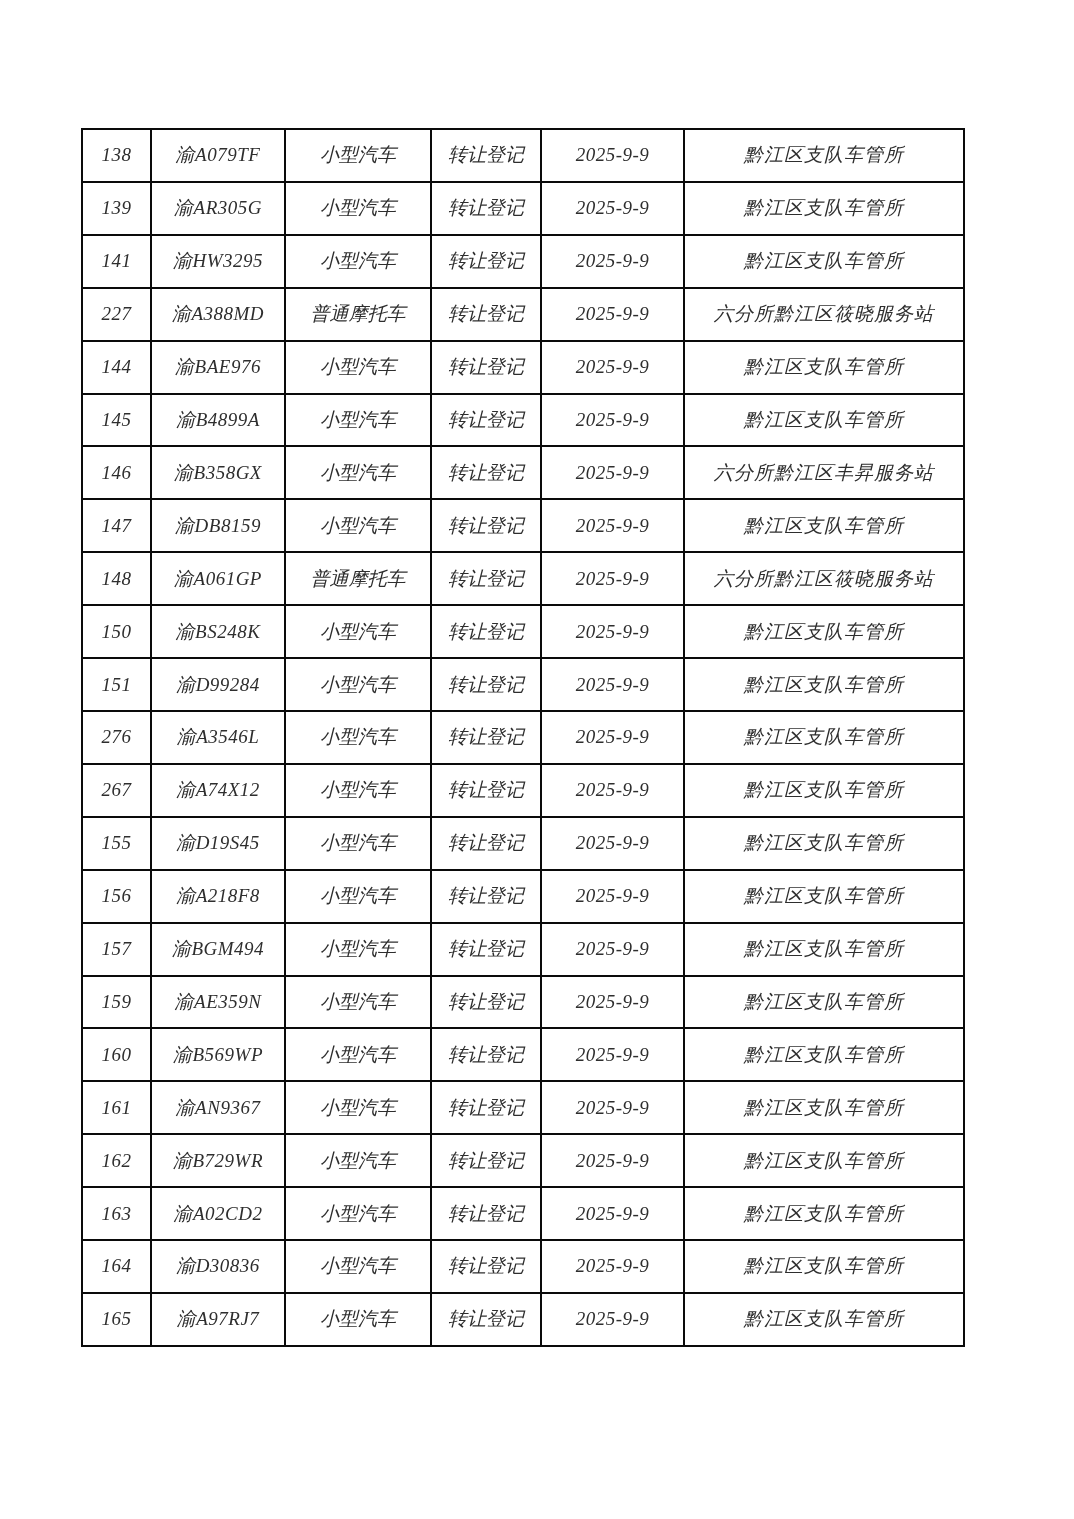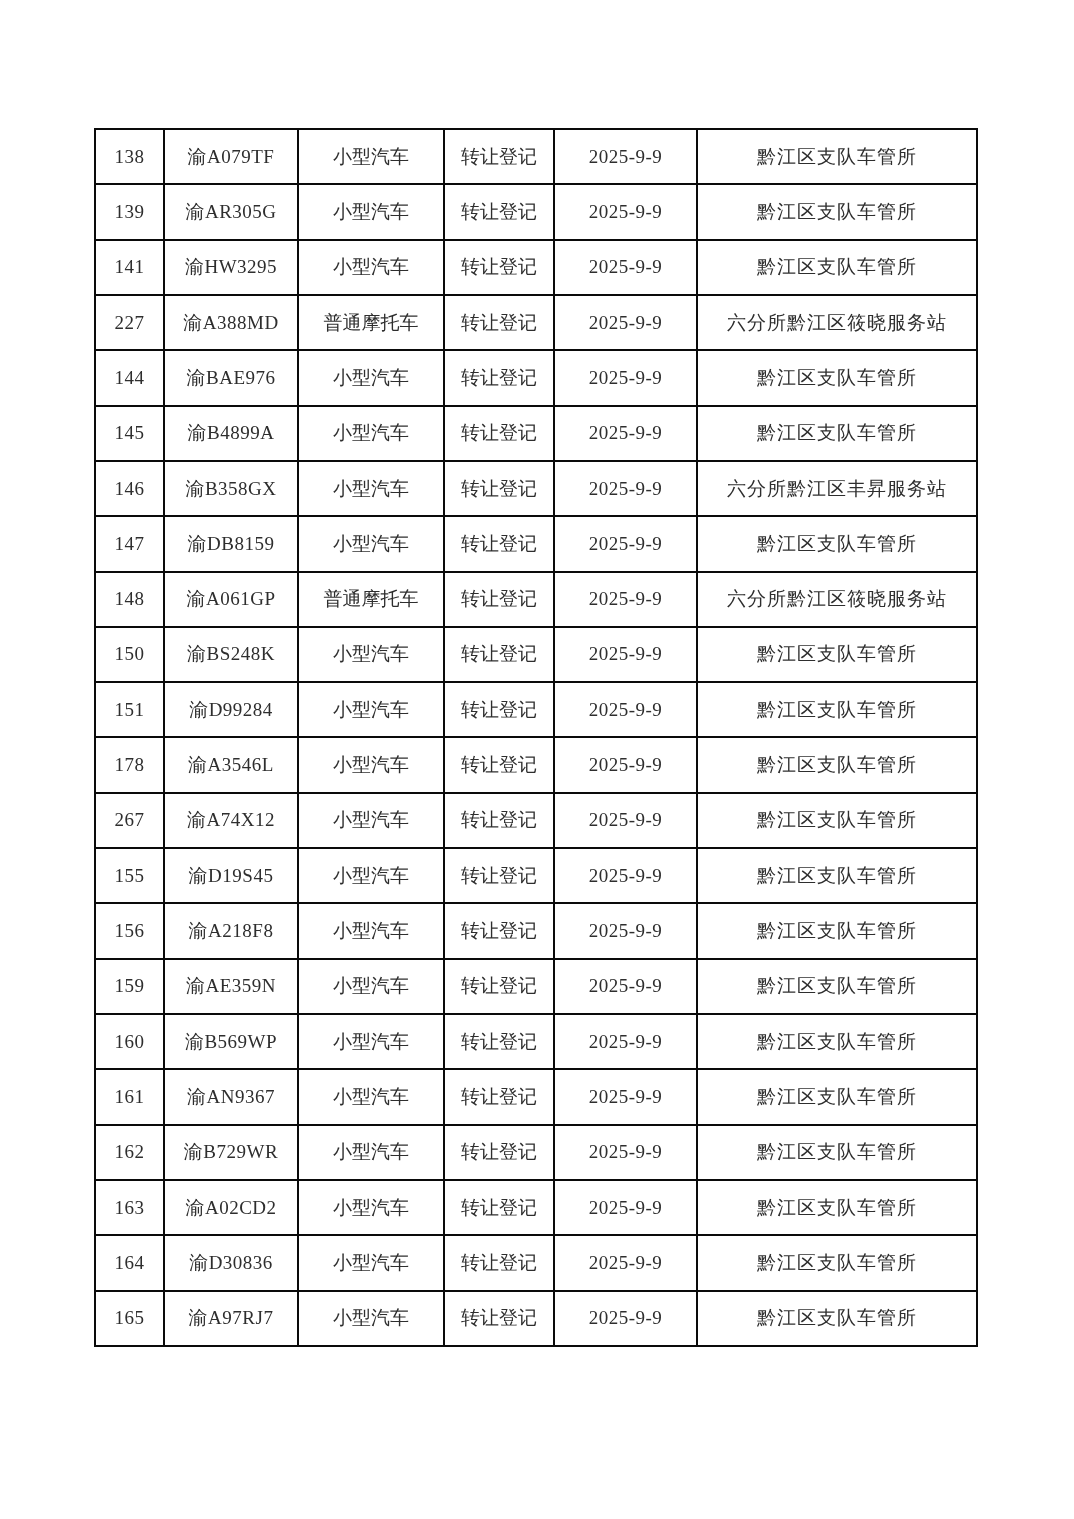--- a/index.html
+++ b/index.html
@@ -10,26 +10,27 @@
   .page {
     position: relative;
     width: 1074px;
     height: 1519px;
     background: #ffffff;
     overflow: hidden;
     font-family: "Liberation Serif", "DejaVu Serif", serif;
   }
   table.registry-table {
     position: absolute;
-    left: 94px;
+    left: 81px;
     top: 128px;
     width: 882px;
     height: 1219px;
     border-collapse: collapse;
     table-layout: fixed;
+    font-style: italic;
   }
   table.registry-table td {
     border: 2px solid #0a0a0a;
     text-align: center;
     vertical-align: middle;
     font-size: 19px;
     color: #2e2e2e;
     padding: 0 2px;
     white-space: nowrap;
     overflow: hidden;
@@ -140,21 +141,21 @@
         </tr>
         <tr>
           <td class="c-index">151</td>
           <td class="c-plate">渝D99284</td>
           <td class="c-type">小型汽车</td>
           <td class="c-biz">转让登记</td>
           <td class="c-date">2025-9-9</td>
           <td class="c-office">黔江区支队车管所</td>
         </tr>
         <tr>
-          <td class="c-index">178</td>
+          <td class="c-index">276</td>
           <td class="c-plate">渝A3546L</td>
           <td class="c-type">小型汽车</td>
           <td class="c-biz">转让登记</td>
           <td class="c-date">2025-9-9</td>
           <td class="c-office">黔江区支队车管所</td>
         </tr>
         <tr>
           <td class="c-index">267</td>
           <td class="c-plate">渝A74X12</td>
           <td class="c-type">小型汽车</td>
@@ -166,20 +167,28 @@
           <td class="c-index">155</td>
           <td class="c-plate">渝D19S45</td>
           <td class="c-type">小型汽车</td>
           <td class="c-biz">转让登记</td>
           <td class="c-date">2025-9-9</td>
           <td class="c-office">黔江区支队车管所</td>
         </tr>
         <tr>
           <td class="c-index">156</td>
           <td class="c-plate">渝A218F8</td>
+          <td class="c-type">小型汽车</td>
+          <td class="c-biz">转让登记</td>
+          <td class="c-date">2025-9-9</td>
+          <td class="c-office">黔江区支队车管所</td>
+        </tr>
+        <tr>
+          <td class="c-index">157</td>
+          <td class="c-plate">渝BGM494</td>
           <td class="c-type">小型汽车</td>
           <td class="c-biz">转让登记</td>
           <td class="c-date">2025-9-9</td>
           <td class="c-office">黔江区支队车管所</td>
         </tr>
         <tr>
           <td class="c-index">159</td>
           <td class="c-plate">渝AE359N</td>
           <td class="c-type">小型汽车</td>
           <td class="c-biz">转让登记</td>

